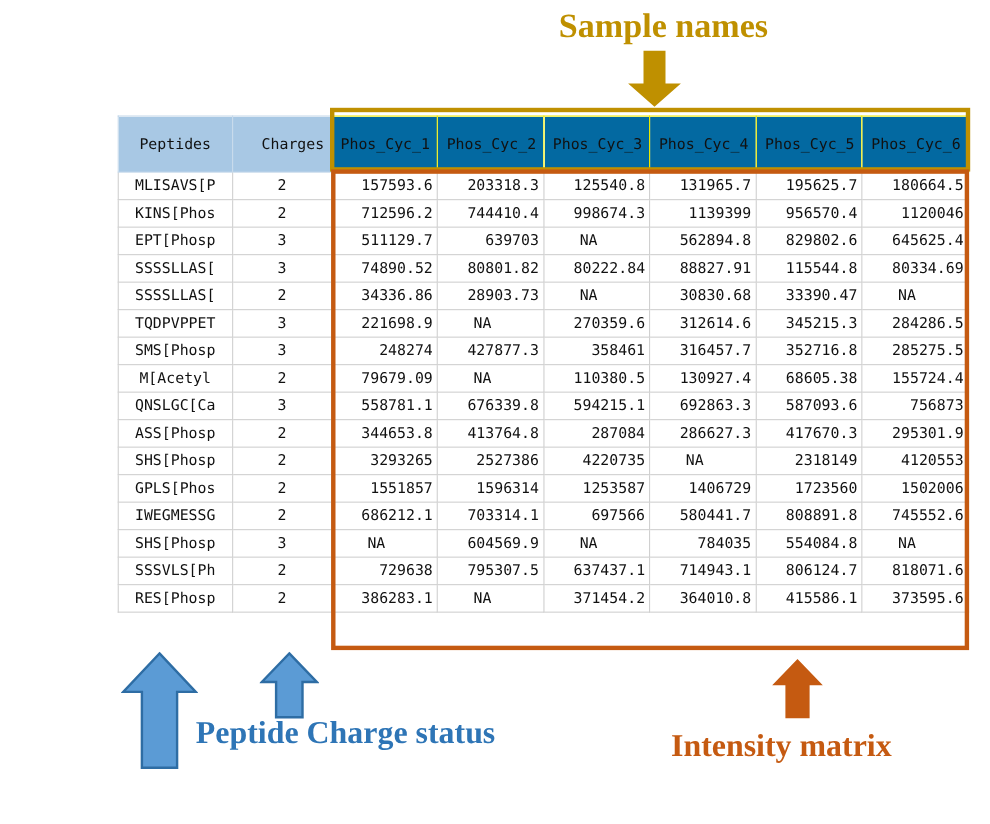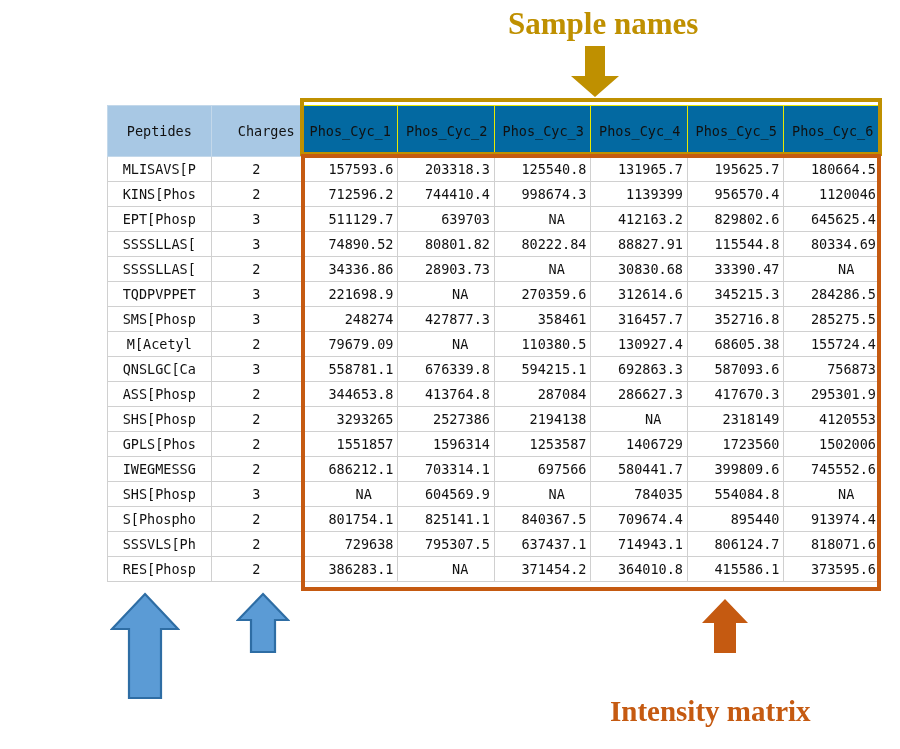--- a/index.html
+++ b/index.html
@@ -48,21 +48,21 @@
     border:1px solid #e8e800;
     padding-left:5px;
     white-space:normal;
     word-break:break-all;
     margin-left:11px;
   }
   th.c-charges{padding-left:24px;}
   td.pep{text-align:center;}
   td.chg{text-align:center;}
   td.num{text-align:right;}
-  td.num.na{text-align:center;padding-left:32px;}
+  td.num.na{text-align:left;padding-left:32px;}
 
   col.w-pep{width:103px;}
   col.w-chg{width:90px;}
   col.w-val{width:96px;}
 
   
   .box-samples{
     position:absolute;
     left:300px; top:98px;
     width:582px; height:58px;
@@ -81,21 +81,21 @@
 
   
   .ann{
     position:absolute;
     font-family:"Liberation Serif","DejaVu Serif",serif;
     font-weight:bold;
     white-space:nowrap;
   }
   .ann-gold{color:#bf9000;}
   .ann-blue{color:#2e75b6;}
-  .ann-orange{color:#c55a11;margin-top:33px;}
+  .ann-orange{color:#c55a11;}
 
   #ann-sample-names{left:508px; top:6px; font-size:31px;}
   #ann-peptide-sequences{left:8px; top:700px; font-size:29px;margin-top:46px;}
   #ann-charge-status{left:178px; top:650px; font-size:29px;}
   #ann-intensity-matrix{left:610px; top:662px; font-size:29px;}
 
   .arrow{position:absolute;}
 </style>
 </head>
 <body>
@@ -145,21 +145,21 @@
           <td class="num">1139399</td>
           <td class="num">956570.4</td>
           <td class="num">1120046</td>
         </tr>
         <tr>
           <td class="pep">EPT[Phosp</td>
           <td class="chg">3</td>
           <td class="num">511129.7</td>
           <td class="num">639703</td>
           <td class="num na">NA</td>
-          <td class="num">412163.2</td>
+          <td class="num">562894.8</td>
           <td class="num">829802.6</td>
           <td class="num">645625.4</td>
         </tr>
         <tr>
           <td class="pep">SSSSLLAS[</td>
           <td class="chg">3</td>
           <td class="num">74890.52</td>
           <td class="num">80801.82</td>
           <td class="num">80222.84</td>
           <td class="num">88827.91</td>
@@ -224,21 +224,21 @@
           <td class="num">287084</td>
           <td class="num">286627.3</td>
           <td class="num">417670.3</td>
           <td class="num">295301.9</td>
         </tr>
         <tr>
           <td class="pep">SHS[Phosp</td>
           <td class="chg">2</td>
           <td class="num">3293265</td>
           <td class="num">2527386</td>
-          <td class="num">2194138</td>
+          <td class="num">4220735</td>
           <td class="num na">NA</td>
           <td class="num">2318149</td>
           <td class="num">4120553</td>
         </tr>
         <tr>
           <td class="pep">GPLS[Phos</td>
           <td class="chg">2</td>
           <td class="num">1551857</td>
           <td class="num">1596314</td>
           <td class="num">1253587</td>
@@ -246,42 +246,32 @@
           <td class="num">1723560</td>
           <td class="num">1502006</td>
         </tr>
         <tr>
           <td class="pep">IWEGMESSG</td>
           <td class="chg">2</td>
           <td class="num">686212.1</td>
           <td class="num">703314.1</td>
           <td class="num">697566</td>
           <td class="num">580441.7</td>
-          <td class="num">399809.6</td>
+          <td class="num">808891.8</td>
           <td class="num">745552.6</td>
         </tr>
         <tr>
           <td class="pep">SHS[Phosp</td>
           <td class="chg">3</td>
           <td class="num na">NA</td>
           <td class="num">604569.9</td>
           <td class="num na">NA</td>
           <td class="num">784035</td>
           <td class="num">554084.8</td>
           <td class="num na">NA</td>
-        </tr>
-        <tr>
-          <td class="pep">S[Phospho</td>
-          <td class="chg">2</td>
-          <td class="num">801754.1</td>
-          <td class="num">825141.1</td>
-          <td class="num">840367.5</td>
-          <td class="num">709674.4</td>
-          <td class="num">895440</td>
-          <td class="num">913974.4</td>
         </tr>
         <tr>
           <td class="pep">SSSVLS[Ph</td>
           <td class="chg">2</td>
           <td class="num">729638</td>
           <td class="num">795307.5</td>
           <td class="num">637437.1</td>
           <td class="num">714943.1</td>
           <td class="num">806124.7</td>
           <td class="num">818071.6</td>
@@ -308,19 +298,20 @@
   </svg>
 
   <svg class="arrow" style="left:110px;top:592px;" width="70" height="108" viewBox="0 0 70 108">
     <polygon points="35,2 68,37 51,37 51,106 19,106 19,37 2,37" fill="#5b9bd5" stroke="#2e6da4" stroke-width="2.2"></polygon>
   </svg>
   <div class="ann ann-blue" id="ann-peptide-sequences">Peptide sequences</div>
 
   <svg class="arrow" style="left:236px;top:592px;" width="54" height="62" viewBox="0 0 54 62">
     <polygon points="27,2 52,28 39,28 39,60 15,60 15,28 2,28" fill="#5b9bd5" stroke="#2e6da4" stroke-width="2.2"></polygon>
   </svg>
+  <div class="ann ann-blue" id="ann-charge-status">Peptide Charge status</div>
 
   <svg class="arrow" style="left:700px;top:598px;" width="50" height="56" viewBox="0 0 50 56">
     <polygon points="25,1 48,25 36,25 36,55 14,55 14,25 2,25" fill="#c55a11"></polygon>
   </svg>
   <div class="ann ann-orange" id="ann-intensity-matrix">Intensity matrix</div>
 
 </div>
 
 </body></html>

